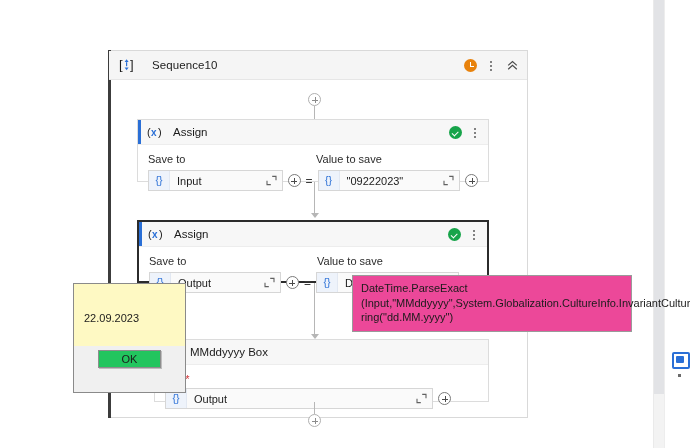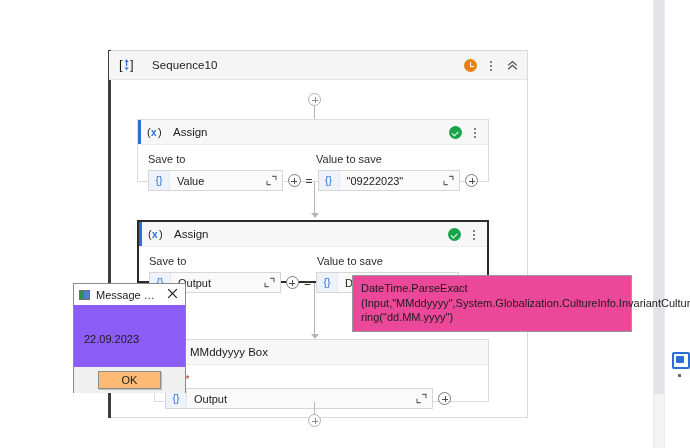--- a/index.html
+++ b/index.html
@@ -114,25 +114,25 @@
     background:#f0f0f0;border:1px solid #8a8a8a;box-sizing:border-box;z-index:50;
   }
   .msg-title{
     height:21px;background:#ffffff;display:flex;align-items:center;padding-left:5px;
     box-sizing:border-box;position:relative;
   }
   .msg-app-ico{width:11px;height:10px;margin-right:6px;flex:none;position:relative;border:1px solid #6f6f6f;background:#2f8f4e;box-sizing:border-box;}
   .msg-app-ico:after{content:"";position:absolute;left:4px;top:0;width:5px;height:8px;background:#4f7fd0;}
   .msg-title-text{font-size:11px;color:#1b1b1b;}
   .msg-close{position:absolute;right:5px;top:2px;width:15px;height:15px;}
-  .msg-content{background:#8b5cf6;height:62px;position:relative;}
+  .msg-content{background:#fef9c3;height:62px;position:relative;}
   .msg-text{position:absolute;left:10px;top:28px;font-size:11px;color:#1b1b1b;}
   .msg-footer{height:26px;background:#f0f0f0;display:flex;align-items:center;justify-content:center;}
   .msg-ok{
-    width:63px;height:18px;background:#fdba74;border:1px solid #8d8d8d;
+    width:63px;height:18px;background:#22c55e;border:1px solid #8d8d8d;
     font-size:11px;color:#1b1b1b;display:flex;align-items:center;justify-content:center;
     box-sizing:border-box;box-shadow:1px 1px 0 0 #bdbdbd;
   }
 </style>
 </head>
 <body>
 
 <div id="canvas">
 
   <div class="sequence">
@@ -194,21 +194,21 @@
               <div class="field-label">Save to</div>
             </div>
             <div style="width:14px;"></div>
             <div style="width:160px;">
               <div class="field-label">Value to save</div>
             </div>
           </div>
           <div class="row">
             <div class="argbox" style="width:135px;">
               <span class="braces">{}</span>
-              <span class="val">Value</span>
+              <span class="val">Input</span>
               <span class="expand-ico">
                 <svg width="13" height="13" viewBox="0 0 13 13">
                   <path d="M7.2 2.4 L11 2.4 L11 6.2" fill="none" stroke="#3b3b3b" stroke-width="1.1"></path>
                   <path d="M5.8 10.6 L2 10.6 L2 6.8" fill="none" stroke="#3b3b3b" stroke-width="1.1"></path>
                 </svg>
               </span>
             </div>
             <span class="addbtn"></span>
             <span class="eq">=</span>
             <div class="argbox" style="width:143px;">
@@ -327,29 +327,20 @@
     </div>
   </div>
 
   <div class="tooltip">
     <div>DateTime.ParseExact</div>
     <div>(Input,"MMddyyyy",System.Globalization.CultureInfo.InvariantCulture).ToSt</div>
     <div>ring("dd.MM.yyyy")</div>
   </div>
 
   <div class="msgbox">
-    <div class="msg-title">
-      <span class="msg-app-ico"></span>
-      <span class="msg-title-text">Message …</span>
-      <span class="msg-close">
-        <svg width="15" height="15" viewBox="0 0 15 15">
-          <path d="M3.2 3.2 L11.8 11.8 M11.8 3.2 L3.2 11.8" stroke="#1b1b1b" stroke-width="1.2"></path>
-        </svg>
-      </span>
-    </div>
     <div class="msg-content">
       <div class="msg-text">22.09.2023</div>
     </div>
     <div class="msg-footer">
       <div class="msg-ok">OK</div>
     </div>
   </div>
 
   <div class="vscroll">
     <div class="thumb"></div>

